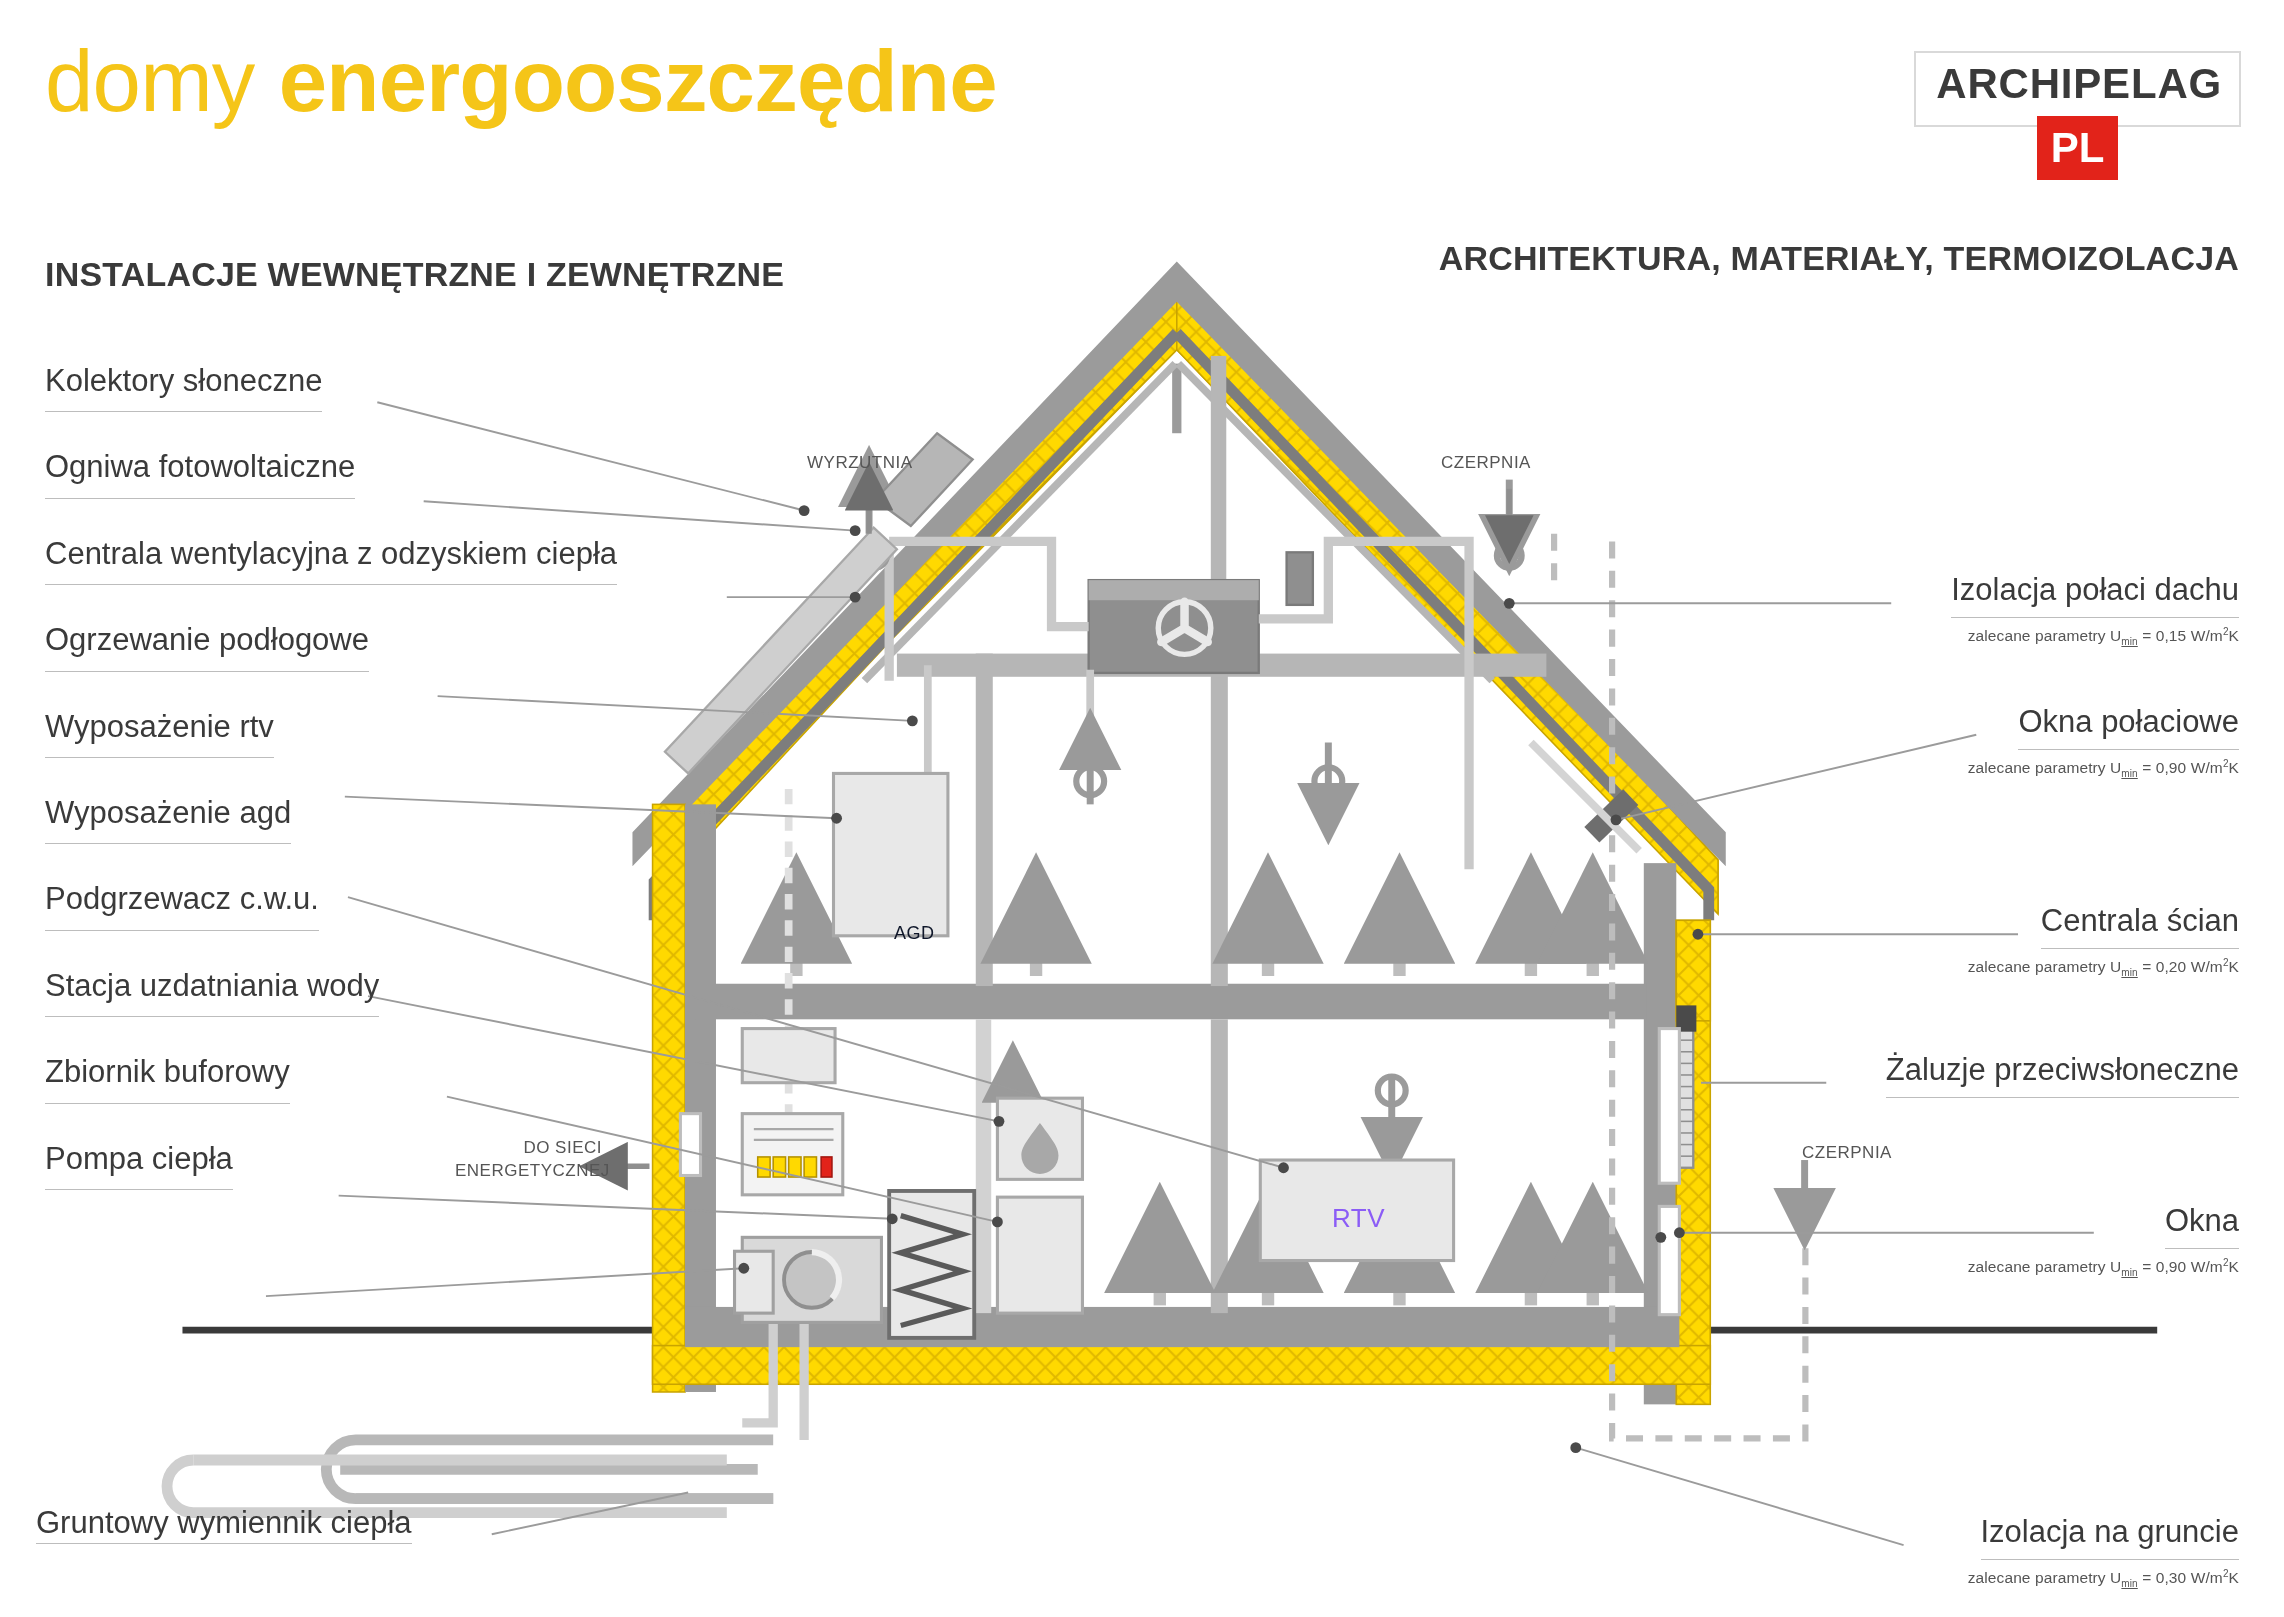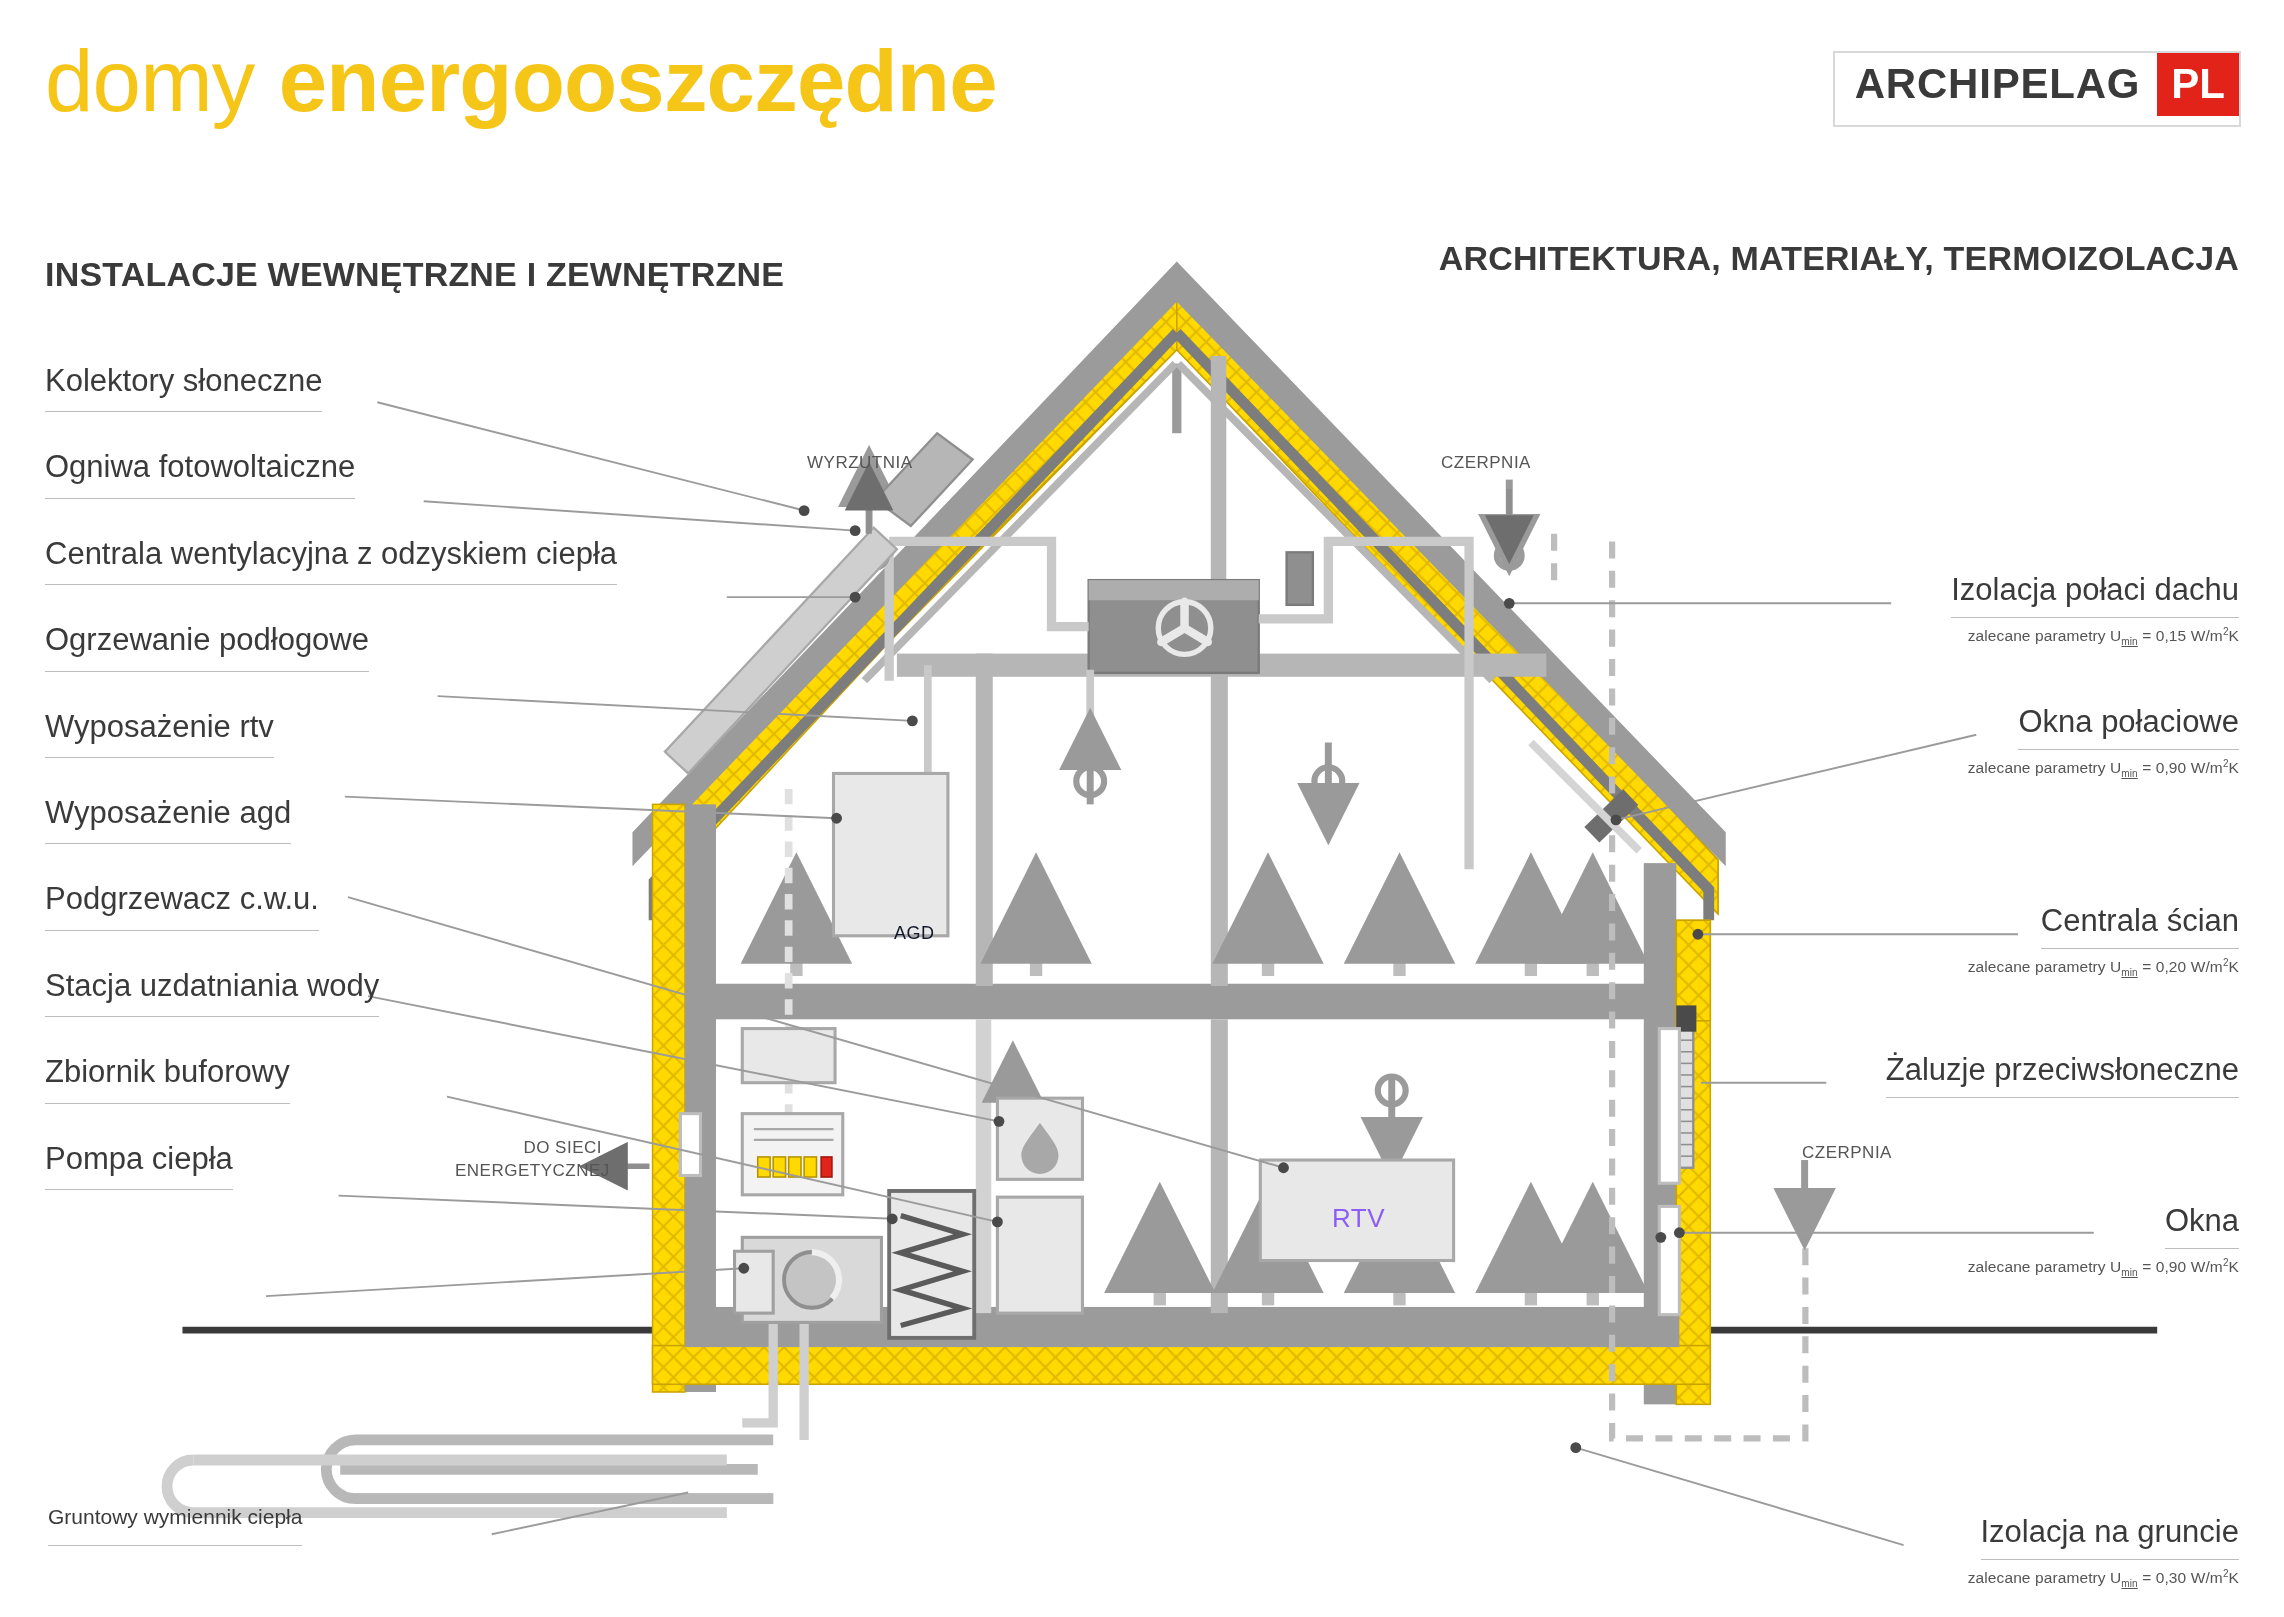--- a/index.html
+++ b/index.html
@@ -35,24 +35,25 @@
   }
   .brand-title .w2 {
     color: #f5c518;
     font-weight: 700;
     letter-spacing: -0.8px;
   }
   .logo {
     position: absolute;
     right: 0; top: 21.6px;
     display: flex;
-    align-items: flex-start;
+    align-items: center;
     border: 2.3px solid #d9d9d9;
     background: #fff;
     height: 76px;
+    flex-direction: column;
   }
   .logo-text {
     font-size: 42px;
     font-weight: 700;
     letter-spacing: 0.8px;
     color: #3a3a3a;
     padding: 10.8px 17px 10.8px 20px;
     line-height: 1;
   }
   .logo-pl {
@@ -89,23 +90,23 @@
     padding-bottom: 12.4px;
     margin-bottom: 37px;
     display: inline-block;
     border-bottom: 1.5px solid #bdbdbd;
     white-space: nowrap;
   }
   .left-item-wrap { display: block; }
 
   #left-item-ground {
     position: absolute;
-    left: 48px; top: 1505px;
-    font-size: 21px;
-    padding-bottom: 16px;
+    left: 36px; top: 1505px;
+    font-size: 31px;
+    padding-bottom: 2px;
     border-bottom: 1.5px solid #bdbdbd;
     white-space: nowrap;
   }
 
   
   .right-item {
     position: absolute;
     right: 45px;
     text-align: right;
     white-space: nowrap;

